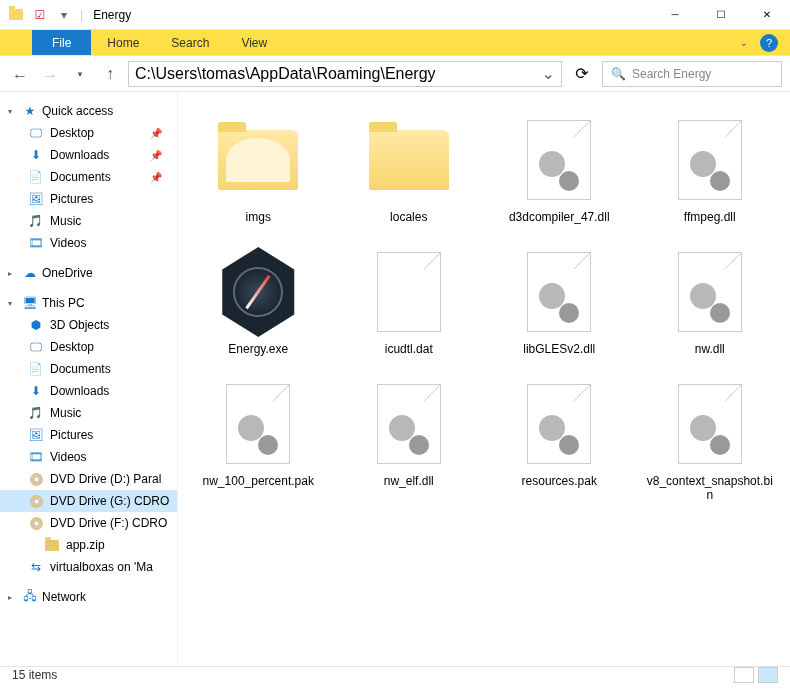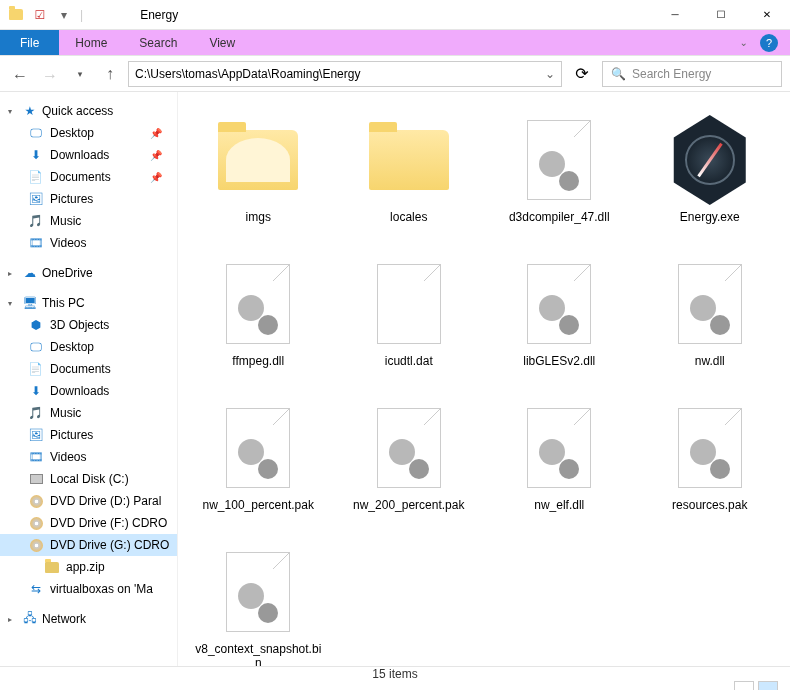--- a/index.html
+++ b/index.html
@@ -1,73 +1,73 @@
 <!DOCTYPE html>
 <html><head>
   <meta charset="utf-8">
   <style>
     * { margin: 0; padding: 0; box-sizing: border-box; font-family: "Segoe UI", Tahoma, sans-serif; }
     body { width: 790px; height: 690px; background: #fff; overflow: hidden; position: relative; }
     
     .titlebar { height: 30px; background: #fff; display: flex; align-items: center; border-bottom: 1px solid #e5e5e5; }
     .titlebar .system-icons { display: flex; align-items: center; padding: 0 8px; gap: 8px; }
     .titlebar .sys-icon { width: 16px; height: 16px; display: flex; align-items: center; justify-content: center; font-size: 12px; }
-    .titlebar .title { padding-left: 10px; font-size: 12px; color: #000; margin-left: 47px; }
+    .titlebar .title { padding-left: 10px; font-size: 12px; color: #000; }
     .titlebar .win-controls { margin-left: auto; display: flex; }
     .titlebar .win-btn { width: 46px; height: 30px; display: flex; align-items: center; justify-content: center; font-size: 10px; }
     
-    .ribbon-tabs { height: 26px; display: flex; align-items: stretch; background: #f0abfc; border-bottom: 1px solid #e5e5e5; position: relative; }
+    .ribbon-tabs { height: 26px; display: flex; align-items: stretch; background: #fde047; border-bottom: 1px solid #e5e5e5; position: relative; padding-left: 32px; }
     .ribbon-tab { padding: 0 16px; display: flex; align-items: center; font-size: 12px; color: #333; cursor: pointer; }
     .ribbon-tab.file { background: #1979ca; color: #fff; padding: 0 20px; }
     .ribbon-help { margin-left: auto; display: flex; align-items: center; padding-right: 12px; gap: 12px; }
     .help-icon { width: 18px; height: 18px; border-radius: 50%; background: #1979ca; color: #fff; font-size: 11px; display: flex; align-items: center; justify-content: center; }
     
     .nav-bar { height: 36px; display: flex; align-items: center; padding: 4px 8px; gap: 6px; border-bottom: 1px solid #e5e5e5; }
     .nav-btn { width: 24px; height: 24px; display: flex; align-items: center; justify-content: center; color: #555; cursor: pointer; }
     .nav-btn.disabled { color: #ccc; }
-    .address-bar { flex: 1; height: 26px; border: 1px solid #ccc; display: flex; align-items: center; padding: 0 6px; font-size: 12px; }
+    .address-bar { flex: 1; height: 26px; border: 1px solid #ccc; display: flex; align-items: center; padding: 0 6px; font-size: 16px; }
     .address-drop { color: #666; padding-left: 6px; }
     .refresh-btn { width: 28px; height: 26px; display: flex; align-items: center; justify-content: center; }
     .search-box { width: 180px; height: 26px; border: 1px solid #ccc; display: flex; align-items: center; padding: 0 8px; font-size: 12px; color: #888; }
     .search-box .sicon { margin-right: 6px; font-size: 12px; }
     
     .main { display: flex; height: calc(100% - 30px - 26px - 36px - 24px); }
     
     .sidebar { width: 178px; overflow-y: auto; overflow-x: hidden; padding: 8px 0; font-size: 12px; border-right: 1px solid #f0f0f0; }
     .side-group { margin-bottom: 8px; }
     .side-header { display: flex; align-items: center; padding: 3px 8px; gap: 4px; cursor: pointer; }
     .side-header .chev { width: 10px; color: #666; font-size: 8px; }
     .side-header .hicon { width: 16px; height: 16px; display: flex; align-items: center; justify-content: center; }
     .side-item { display: flex; align-items: center; padding: 3px 8px 3px 28px; gap: 6px; cursor: pointer; white-space: nowrap; overflow: hidden; }
     .side-item.selected { background: #cce8ff; }
     .side-item .iicon { width: 16px; height: 16px; display: flex; align-items: center; justify-content: center; flex-shrink: 0; }
     .side-item .pin { margin-left: auto; color: #888; font-size: 10px; padding-right: 6px; }
     .side-subitem { padding-left: 44px; }
     
     .content { flex: 1; padding: 16px 10px; overflow-y: auto; }
-    .file-grid { display: grid; grid-template-columns: repeat(4, 1fr); gap: 24px 10px; }
+    .file-grid { display: grid; grid-template-columns: repeat(4, 1fr); gap: 12px 10px; }
     .file-item { display: flex; flex-direction: column; align-items: center; cursor: pointer; padding: 4px; }
     .file-thumb { width: 96px; height: 96px; display: flex; align-items: center; justify-content: center; position: relative; }
     .file-label { font-size: 12px; text-align: center; margin-top: 2px; word-break: break-word; max-width: 140px; }
     
     .folder-icon { width: 80px; height: 60px; background: linear-gradient(#ffe9a6, #f7d56e); border-radius: 2px 6px 2px 2px; position: relative; }
     .folder-icon::before { content: ''; position: absolute; top: -8px; left: 0; width: 28px; height: 10px; background: #f7d56e; border-radius: 2px 2px 0 0; }
     .folder-imgs::after { content:''; position:absolute; inset:8px; background: #fff5d6; border-radius: 50% 50% 0 0; }
     
     .file-paper { width: 64px; height: 80px; background: #fff; border: 1px solid #ccc; position: relative; }
     .file-paper::before { content:''; position:absolute; top:0; right:0; width:16px; height:16px; background:linear-gradient(135deg, transparent 48%, #ccc 50%, #fff 52%); }
     .file-gear { position: absolute; bottom: 8px; left: 50%; transform: translateX(-50%); width: 40px; height: 40px; }
     .gear-big { position:absolute; top:0; left:0; width: 26px; height: 26px; border-radius: 50%; background: #b8b8b8; }
     .gear-small { position:absolute; bottom:0; right:0; width: 20px; height: 20px; border-radius: 50%; background: #999; }
     
     .exe-icon { width: 80px; height: 90px; background: #1a2530; border-radius: 8px; position: relative; display:flex; align-items:center; justify-content:center; clip-path: polygon(50% 0, 95% 25%, 95% 75%, 50% 100%, 5% 75%, 5% 25%); }
     .exe-icon .compass { width: 50px; height: 50px; border-radius: 50%; background: radial-gradient(#3a4a58, #0e1720); border: 2px solid #5a6a78; position: relative; }
     .exe-icon .needle { position: absolute; top: 50%; left: 50%; width: 3px; height: 40px; background: linear-gradient(to bottom, #d44, #fff); transform: translate(-50%,-50%) rotate(35deg); }
     
-    .status-bar { height: 16px; border-top: 1px solid #e5e5e5; display: flex; align-items: center; padding: 0 12px; font-size: 12px; color: #333; flex-direction: column; }
+    .status-bar { height: 16px; border-top: 1px solid #e5e5e5; display: flex; align-items: center; padding: 8px 12px; font-size: 12px; color: #333; }
     .status-bar .views { margin-left: auto; display: flex; gap: 4px; }
     .status-bar .view-btn { width: 20px; height: 16px; border: 1px solid #ccc; }
     
     .ic-blue { color: #1979ca; }
     .ic-folder-sm { width:14px; height:11px; background:#f7d56e; border-radius:1px 2px 1px 1px; position:relative; }
     .ic-folder-sm::before{content:'';position:absolute;top:-3px;left:0;width:6px;height:3px;background:#f7d56e;border-radius:1px 1px 0 0;}
     .ic-disk { width:13px; height:10px; background:#ccc; border:1px solid #888; }
     .ic-dvd { width:13px; height:13px; border-radius:50%; background:radial-gradient(#fff 20%, #ccc 22%, #e8c070 70%); }
     
     
@@ -224,41 +224,35 @@
     <span>Pictures</span>
           </div>
           <div class="side-item">
             <span class="iicon">
               <span class="ic-blue">🎞</span>
             </span>
     <span>Videos</span>
           </div>
           <div class="side-item">
             <span class="iicon">
-              <span class="ic-disk"></span>
-            </span>
-    <span>Local Disk (C:)</span>
-          </div>
-          <div class="side-item">
-            <span class="iicon">
               <span class="ic-dvd"></span>
             </span>
     <span>DVD Drive (D:) Paral</span>
           </div>
-          <div class="side-item">
+          <div class="side-item selected">
             <span class="iicon">
               <span class="ic-dvd"></span>
             </span>
+    <span>DVD Drive (G:) CDRO</span>
+          </div>
+          <div class="side-item">
+            <span class="iicon">
+              <span class="ic-dvd"></span>
+            </span>
     <span>DVD Drive (F:) CDRO</span>
-          </div>
-          <div class="side-item selected">
-            <span class="iicon">
-              <span class="ic-dvd"></span>
-            </span>
-    <span>DVD Drive (G:) CDRO</span>
           </div>
           <div class="side-item side-subitem">
             <span class="iicon">
               <span class="ic-folder-sm" style="background:#e6c868"></span>
             </span>
       <span>app.zip</span>
           </div>
           <div class="side-item">
             <span class="iicon">
               <span class="ic-blue">⇆</span>
@@ -297,41 +291,41 @@
               <div class="file-gear">
                 <div class="gear-big"></div>
                 <div class="gear-small"></div>
               </div>
             </div>
           </div>
           <div class="file-label">d3dcompiler_47.dll</div>
         </div>
         <div class="file-item">
           <div class="file-thumb">
+            <div class="file-paper">
+              <div class="file-gear">
+                <div class="gear-big"></div>
+                <div class="gear-small"></div>
+              </div>
+            </div>
+          </div>
+          <div class="file-label">ffmpeg.dll</div>
+        </div>
+        <div class="file-item">
+          <div class="file-thumb">
             <div class="exe-icon">
               <div class="compass">
                 <div class="needle"></div>
               </div>
             </div>
           </div>
           <div class="file-label">Energy.exe</div>
         </div>
         <div class="file-item">
           <div class="file-thumb">
-            <div class="file-paper">
-              <div class="file-gear">
-                <div class="gear-big"></div>
-                <div class="gear-small"></div>
-              </div>
-            </div>
-          </div>
-          <div class="file-label">ffmpeg.dll</div>
-        </div>
-        <div class="file-item">
-          <div class="file-thumb">
             <div class="file-paper"></div>
           </div>
           <div class="file-label">icudtl.dat</div>
         </div>
         <div class="file-item">
           <div class="file-thumb">
             <div class="file-paper">
               <div class="file-gear">
                 <div class="gear-big"></div>
                 <div class="gear-small"></div>
@@ -354,31 +348,20 @@
         <div class="file-item">
           <div class="file-thumb">
             <div class="file-paper">
               <div class="file-gear">
                 <div class="gear-big"></div>
                 <div class="gear-small"></div>
               </div>
             </div>
           </div>
           <div class="file-label">nw_100_percent.pak</div>
-        </div>
-        <div class="file-item">
-          <div class="file-thumb">
-            <div class="file-paper">
-              <div class="file-gear">
-                <div class="gear-big"></div>
-                <div class="gear-small"></div>
-              </div>
-            </div>
-          </div>
-          <div class="file-label">nw_200_percent.pak</div>
         </div>
         <div class="file-item">
           <div class="file-thumb">
             <div class="file-paper">
               <div class="file-gear">
                 <div class="gear-big"></div>
                 <div class="gear-small"></div>
               </div>
             </div>
           </div>

